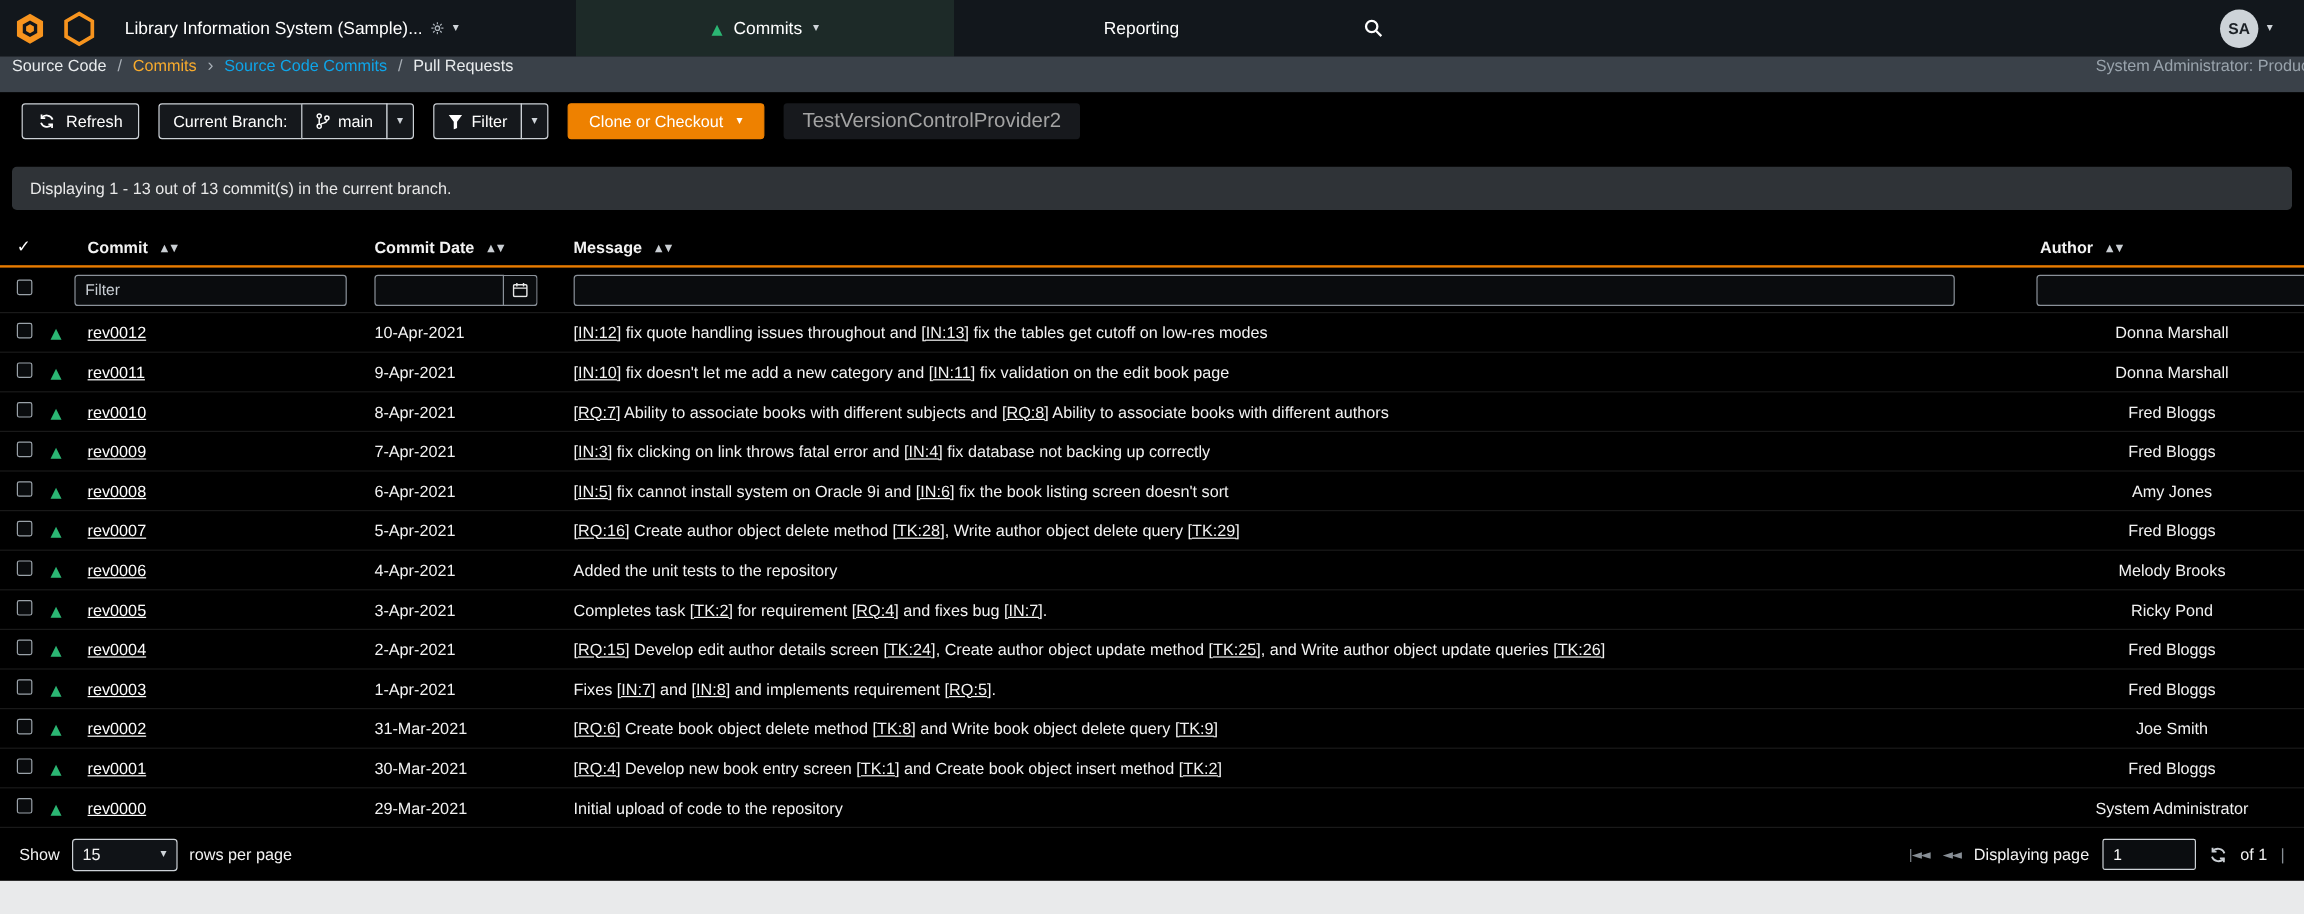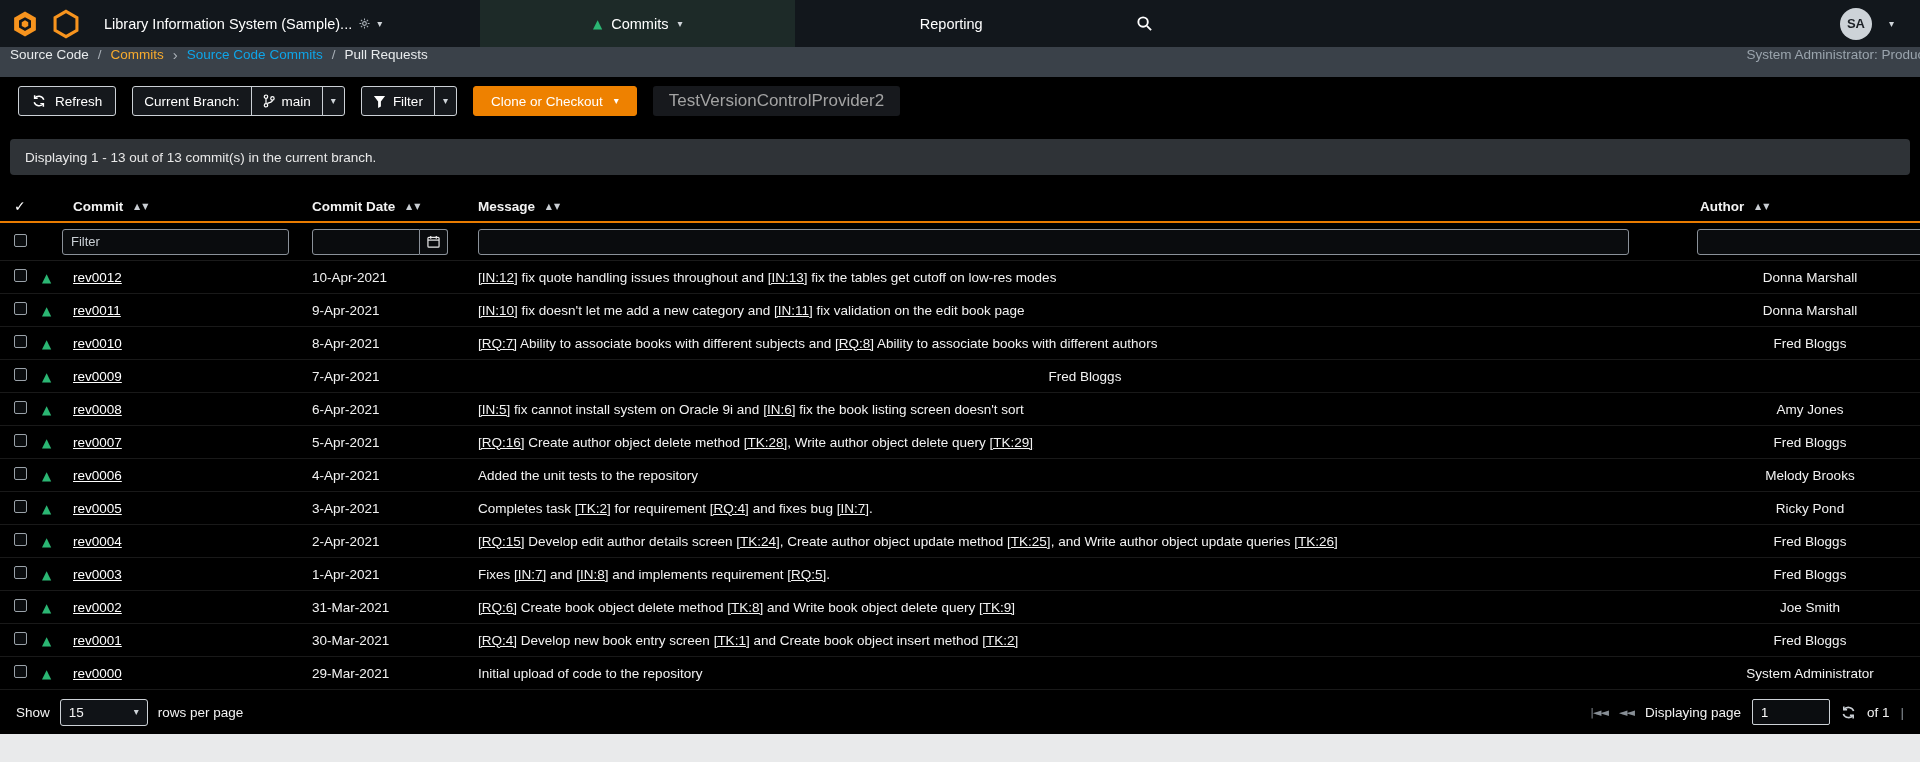--- a/index.html
+++ b/index.html
@@ -13,21 +13,21 @@
   .topnav { height:47px; flex:0 0 47px; background:#12171c; display:flex; align-items:stretch; }
   .brand { display:flex; align-items:center; gap:10px; padding-left:10px; }
   .proj { display:flex; align-items:center; gap:7px; background:none; border:none; color:#fff;
           font-family:inherit; font-size:14.5px; margin-left:16px; cursor:pointer; }
   .caret { font-family:"DejaVu Sans", sans-serif; font-size:10px; color:#cfd4d9; line-height:1; }
   .tab { display:flex; align-items:center; justify-content:center; gap:9px; font-size:14.5px; color:#fff; cursor:pointer; }
   .tab.active { margin-left:92px; width:315px; background:#1d2a28; }
   .tab.plain { width:312px; }
   .tri { font-family:"DejaVu Sans", sans-serif; color:#2bb673; font-size:12px; line-height:1; }
   .searchbtn { width:74px; background:transparent; border:none; display:flex; align-items:center; justify-content:center; cursor:pointer; }
-  .usermenu { margin-left:auto; display:flex; align-items:center; gap:17px; padding-right:26px; cursor:pointer; }
+  .usermenu { margin-left:auto; display:flex; align-items:center; gap:7px; padding-right:26px; cursor:pointer; }
   .avatar { width:32px; height:32px; border-radius:50%; background:#cdd3d8; color:#1c2126; font-weight:bold;
             font-size:13px; display:flex; align-items:center; justify-content:center; }
 
   
   .crumbs { height:30px; flex:0 0 30px; background:#3a4149; display:flex; align-items:flex-start; gap:9px;
             padding:0 10px; font-size:13.5px; white-space:nowrap; }
   .c-item { color:#e8ebed; text-decoration:none; cursor:pointer; }
   .c-active { color:#f8ab2d; }
   .c-muted { color:#0ea5e9; }
   .c-sep { color:#aab1b8; }
@@ -271,20 +271,21 @@
     <div class="c-date">8-Apr-2021</div>
     <div class="c-msg"><span class="msg-link">[RQ:7]</span><span> Ability to associate books with different subjects and </span><span class="msg-link">[RQ:8]</span><span> Ability to associate books with different authors</span></div>
     <div class="c-author">Fred Bloggs</div>
   </div>
 
   <div class="grid trow">
     <div><input type="checkbox" class="cb" style=""></div>
     <div class="c-icon"><span class="tri-commit">▲</span></div>
     <div class="c-commit"><a class="commit-link">rev0009</a></div>
     <div class="c-date">7-Apr-2021</div>
+    <div class="c-msg"><span class="msg-link">[IN:3]</span><span> fix clicking on link throws fatal error and </span><span class="msg-link">[IN:4]</span><span> fix database not backing up correctly</span></div>
     <div class="c-author">Fred Bloggs</div>
   </div>
 
   <div class="grid trow">
     <div><input type="checkbox" class="cb" style=""></div>
     <div class="c-icon"><span class="tri-commit">▲</span></div>
     <div class="c-commit"><a class="commit-link">rev0008</a></div>
     <div class="c-date">6-Apr-2021</div>
     <div class="c-msg"><span class="msg-link">[IN:5]</span><span> fix cannot install system on Oracle 9i and </span><span class="msg-link">[IN:6]</span><span> fix the book listing screen doesn't sort</span></div>
     <div class="c-author">Amy Jones</div>

